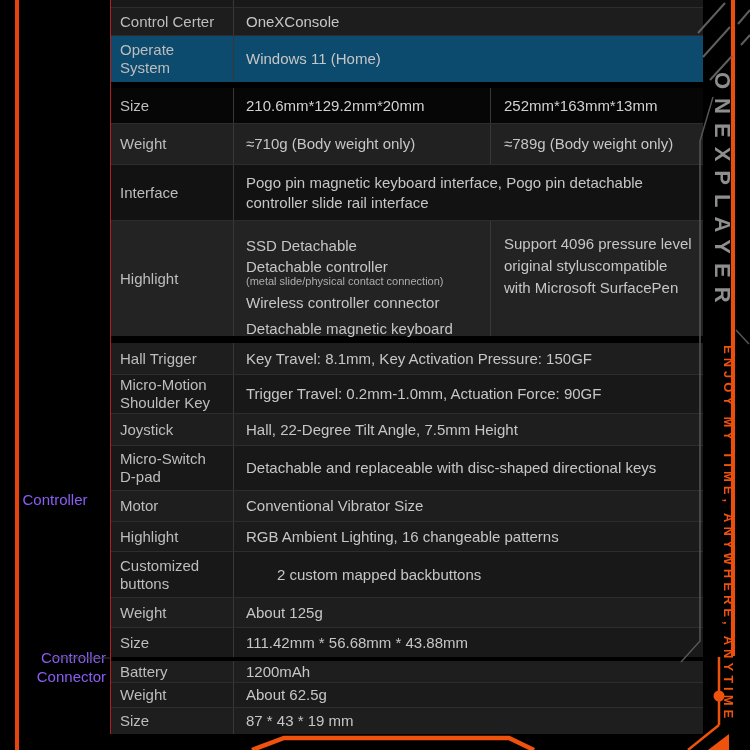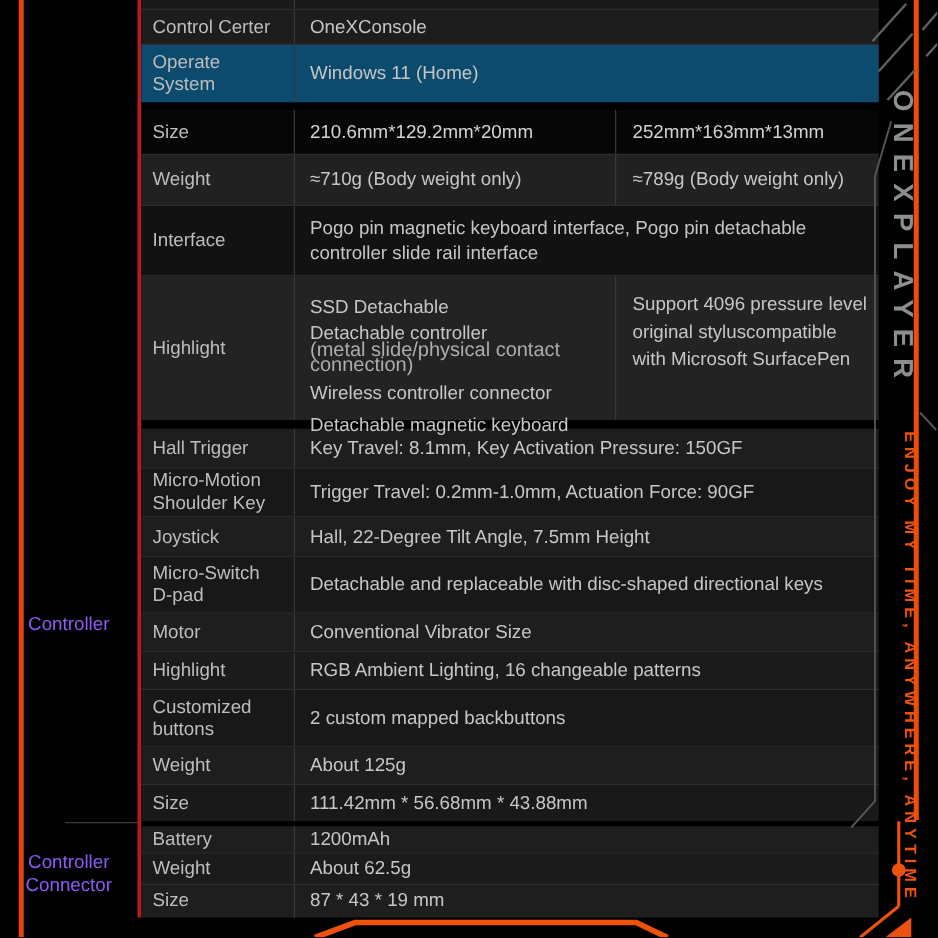--- a/index.html
+++ b/index.html
@@ -4,38 +4,38 @@
 <style>
   html,body{margin:0;padding:0;background:#000;}
   #stage{
     position:relative;width:750px;height:750px;overflow:hidden;
     background:#000;font-family:"Liberation Sans", sans-serif;
     -webkit-font-smoothing:antialiased;
   }
   
   .left-line{position:absolute;left:15px;top:0;width:4px;height:750px;background:#e8430c;}
   
-  .table{position:absolute;left:110px;top:0;width:593px;border-left:3px solid #b91c1c;box-sizing:border-box;}
+  .table{position:absolute;left:110px;top:0;width:593px;border-left:1px solid #b91c1c;box-sizing:border-box;}
   .row{display:flex;box-sizing:border-box;border-bottom:1px solid #2d2d2d;font-size:15px;}
   .row.nb{border-bottom:none;}
   .gap{height:6px;background:#000;border:none;}
   .lab{flex:0 0 123px;width:123px;box-sizing:border-box;border-right:1px solid #383838;
        display:flex;align-items:center;padding-left:9px;color:#bdbdbd;line-height:18px;}
   .lw .labt{display:block;width:98px;}
   .val{flex:1;display:flex;align-items:center;padding:0 10px 0 12px;color:#c6c6c6;line-height:20px;}
   .split{flex:1;display:flex;}
   .vc{display:flex;align-items:center;box-sizing:border-box;color:#c6c6c6;line-height:20px;}
   .vc.l{flex:0 0 257px;border-right:1px solid #383838;padding-left:12px;padding-right:8px;}
   .vc.r{flex:1;padding-left:13px;padding-right:6px;}
   .vtop{align-items:flex-start;padding-top:12px;line-height:22px;}
   .bright .vc,.bright .val{color:#d2d2d2;}
   
   .hl-lines{padding-top:2px;}
   .hl-lines div{line-height:21px;}
-  .hl-lines .sm{font-size:16px;color:#adadad;line-height:12px;margin-top:-2px;}
+  .hl-lines .sm{font-size:11px;color:#adadad;line-height:12px;margin-top:-2px;}
   .hl-lines .g1{margin-top:5px;}
   
   .grp{position:absolute;left:0;width:110px;display:flex;align-items:center;justify-content:center;
        text-align:center;color:#8b5cf6;font-size:15px;line-height:19px;padding:0 4px;box-sizing:border-box;}
   
   .brand-v{position:absolute;top:72px;left:709px;writing-mode:vertical-rl;text-orientation:mixed;
        font-size:22px;font-weight:700;letter-spacing:9px;color:#8e8e8e;z-index:4;}
   .slogan-v{position:absolute;top:345px;left:721px;writing-mode:vertical-rl;text-orientation:mixed;
        font-size:13px;font-weight:700;letter-spacing:4px;color:#f0530e;z-index:4;white-space:nowrap;}
   .main-line{position:absolute;left:731px;top:0;width:4px;height:656px;background:#ee4d0a;z-index:5;}
@@ -138,21 +138,21 @@
           <span class="labt">Motor</span>
         </div>
       <div class="val">Conventional Vibrator Size</div>
     </div>
     <div class="row" style="height:30px;background:#1b1b1b;">
       <div class="lab">
           <span class="labt">Highlight</span>
         </div>
       <div class="val">RGB Ambient Lighting, 16 changeable patterns</div>
     </div>
-    <div class="row lw" style="height:46px;background:#181818;">
+    <div class="row lw" style="height:46px;background:#181818;gap:31px;">
       <div class="lab">
           <span class="labt">Customized buttons</span>
         </div>
       <div class="val">2 custom mapped backbuttons</div>
     </div>
     <div class="row" style="height:30px;background:#1e1e1e;">
       <div class="lab">
           <span class="labt">Weight</span>
         </div>
       <div class="val">About 125g</div>
@@ -179,21 +179,21 @@
     </div>
     <div class="row nb" style="height:26px;background:#1e1e1e;">
       <div class="lab">
           <span class="labt">Size</span>
         </div>
       <div class="val">87 * 43 * 19 mm</div>
     </div>
   </div>
 
   <div class="grp" style="top:343px;height:313px;">Controller</div>
-  <div class="grp" style="top:660px;height:77px;">Controller Connector</div>
+  <div class="grp" style="top:628px;height:77px;text-align:right;">Controller Connector</div>
 
   <div class="brand-v">ONEXPLAYER</div>
   <div class="slogan-v">ENJOY MY TIME, ANYWHERE, ANYTIME</div>
   <div class="main-line"></div>
 
   <svg class="deco" width="750" height="750" viewBox="0 0 750 750">
     <g stroke="#5f5f5f" stroke-width="2">
       <line x1="698" y1="33" x2="725" y2="3"></line>
       <line x1="703" y1="57" x2="730" y2="27"></line>
       <line x1="710" y1="80" x2="732" y2="56"></line>

